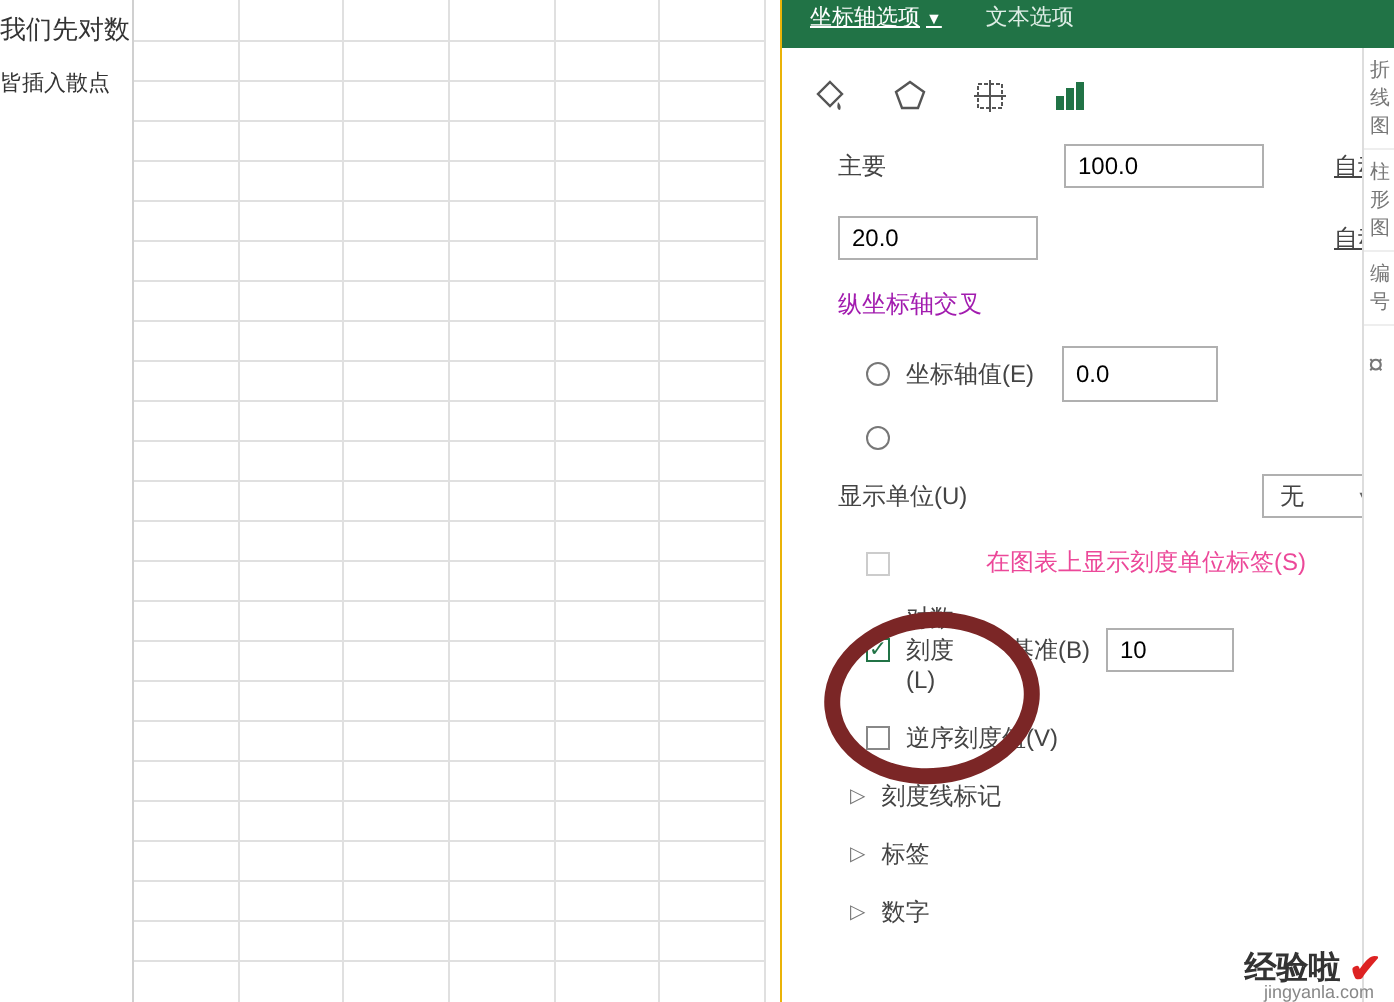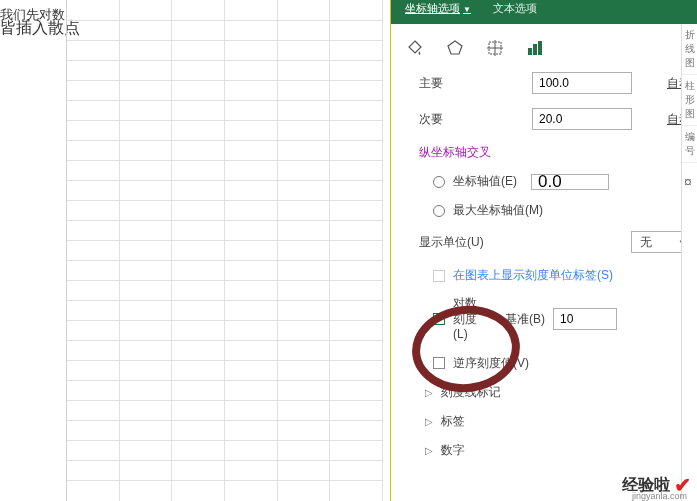--- a/index.html
+++ b/index.html
@@ -1,42 +1,42 @@
 <!DOCTYPE html>
 <html><head>
   <meta charset="utf-8">
   <style>
     * { box-sizing: border-box; margin: 0; padding: 0; font-family: "Microsoft YaHei", sans-serif; }
     body { width: 697px; height: 501px; background: #fff; overflow: hidden; position: relative; }
     .left-txt { position: absolute; left: 0; top: 6px; font-size: 13px; color: #333; }
-    .left-txt2 { position: absolute; left: 0; top: 18px; font-size: 16px; color: #333; }
+    .left-txt2 { position: absolute; left: 0; top: 34px; font-size: 11px; color: #333; }
     .grid { position: absolute; left: 66px; top: 0; width: 316px; height: 501px; border-left: 1px solid #d0d0d0; }
     .grid-col { position: absolute; top: 0; bottom: 0; width: 1px; background: #e0e0e0; }
     .grid-row { position: absolute; left: 0; right: 0; height: 1px; background: #e0e0e0; }
     .panel { position: absolute; left: 390px; top: 0; width: 315px; height: 501px; background: #fff; border-left: 1px solid #eab308; }
     .panel-top { height: 24px; background: #217346; }
     .tabs { display: flex; gap: 22px; padding: 1px 14px 0; font-size: 11px; color: #fff; align-items: center; }
     .tab-active { color: #fff; text-decoration: underline; }
     .tab-inactive { color: #dfeee6; }
     .tab-drop { font-size: 8px; margin-left: 3px; }
     .icon-row { display: flex; gap: 20px; padding: 14px 14px 10px; align-items: center; }
     .icon { width: 20px; height: 20px; display: flex; align-items: center; justify-content: center; }
     .form-area { padding: 4px 14px 0 28px; font-size: 12px; color: #444; height: calc(100% - 90px); overflow: hidden; position: relative; }
     .row { display: flex; align-items: center; margin-bottom: 14px; min-height: 22px; justify-content: space-between; }
     .lbl { width: 90px; }
     .inp { width: 100px; height: 22px; border: 1px solid #b0b0b0; padding: 0 6px; font-size: 12px; }
     .auto { margin-left: 12px; color: #444; text-decoration: underline; }
     .sec-title { margin: 4px 0 12px; color: #a21caf; }
     .radio-row { display: flex; align-items: center; margin-bottom: 12px; padding-left: 14px; }
     .radio { width: 12px; height: 12px; border-radius: 50%; border: 1px solid #777; margin-right: 8px; display: inline-flex; align-items: center; justify-content: center; }
     .radio.sel::after { content: ""; width: 6px; height: 6px; border-radius: 50%; background: #1e6fbe; }
-    .inp-sm { width: 78px; height: 16px; border: 1px solid #b0b0b0; padding: 0 6px; font-size: 17px; margin-left: 14px; }
+    .inp-sm { width: 78px; height: 28px; border: 1px solid #b0b0b0; padding: 0 6px; font-size: 12px; margin-left: 14px; }
     .select { width: 60px; height: 22px; border: 1px solid #b0b0b0; display: inline-flex; align-items: center; justify-content: space-between; padding: 0 4px 0 8px; font-size: 12px; }
     .sel-drop { font-size: 8px; color: #666; }
-    .disabled { color: #3b82f6; }
+    .disabled { color: #ec4899; gap: 40px; }
     .check-row { display: flex; align-items: center; margin-bottom: 12px; padding-left: 14px; position: relative; }
     .checkbox { width: 12px; height: 12px; border: 1px solid #888; margin-right: 8px; background: #fff; display: inline-flex; align-items: center; justify-content: center; font-size: 11px; line-height: 1; }
     .checkbox.disabled { border-color: #ccc; }
     .checkbox.checked { border-color: #217346; color: #217346; }
     .check-multi { width: 34px; line-height: 1.3; }
     .tree-item { display: flex; align-items: center; padding-left: 6px; margin-bottom: 12px; font-size: 12px; color: #444; }
     .tree-arr { margin-right: 8px; font-size: 10px; color: #777; }
     .circle { position: absolute; left: 412px; top: 306px; width: 108px; height: 86px; border: 8px solid #7b2626; border-radius: 50%; transform: rotate(-6deg); pointer-events: none; }
     .scrollbar { position: absolute; right: 0; top: 90px; width: 12px; height: 395px; background: #f5f5f5; }
     .stripe { position: absolute; right: 0; top: 24px; width: 16px; bottom: 0; background: #fff; border-left: 1px solid #ddd; }
@@ -123,35 +123,33 @@
     </span>
   </div>
 
   <div class="form-area">
     <div class="row">
       <span class="lbl">主要</span>
       <input class="inp" value="100.0" style="">
       <span class="auto">自动</span>
     </div>
     <div class="row">
-      <span class="lbl">次要</span>
       <input class="inp" value="20.0" style="">
       <span class="auto">自动</span>
     </div>
 
     <div class="sec-title">纵坐标轴交叉</div>
 
     <div class="radio-row">
       <span class="radio"></span>
       <span>坐标轴值(E)</span>
       <input class="inp-sm" value="0.0" style="">
     </div>
     <div class="radio-row">
       <span class="radio"></span>
-      <span>最大坐标轴值(M)</span>
     </div>
 
     <div class="row" style="margin-top:6px">
       <span class="lbl" style="width:130px">显示单位(U)</span>
       <span class="select">
         <span>无</span>
         <span class="sel-drop">▼</span>
       </span>
     </div>
 

